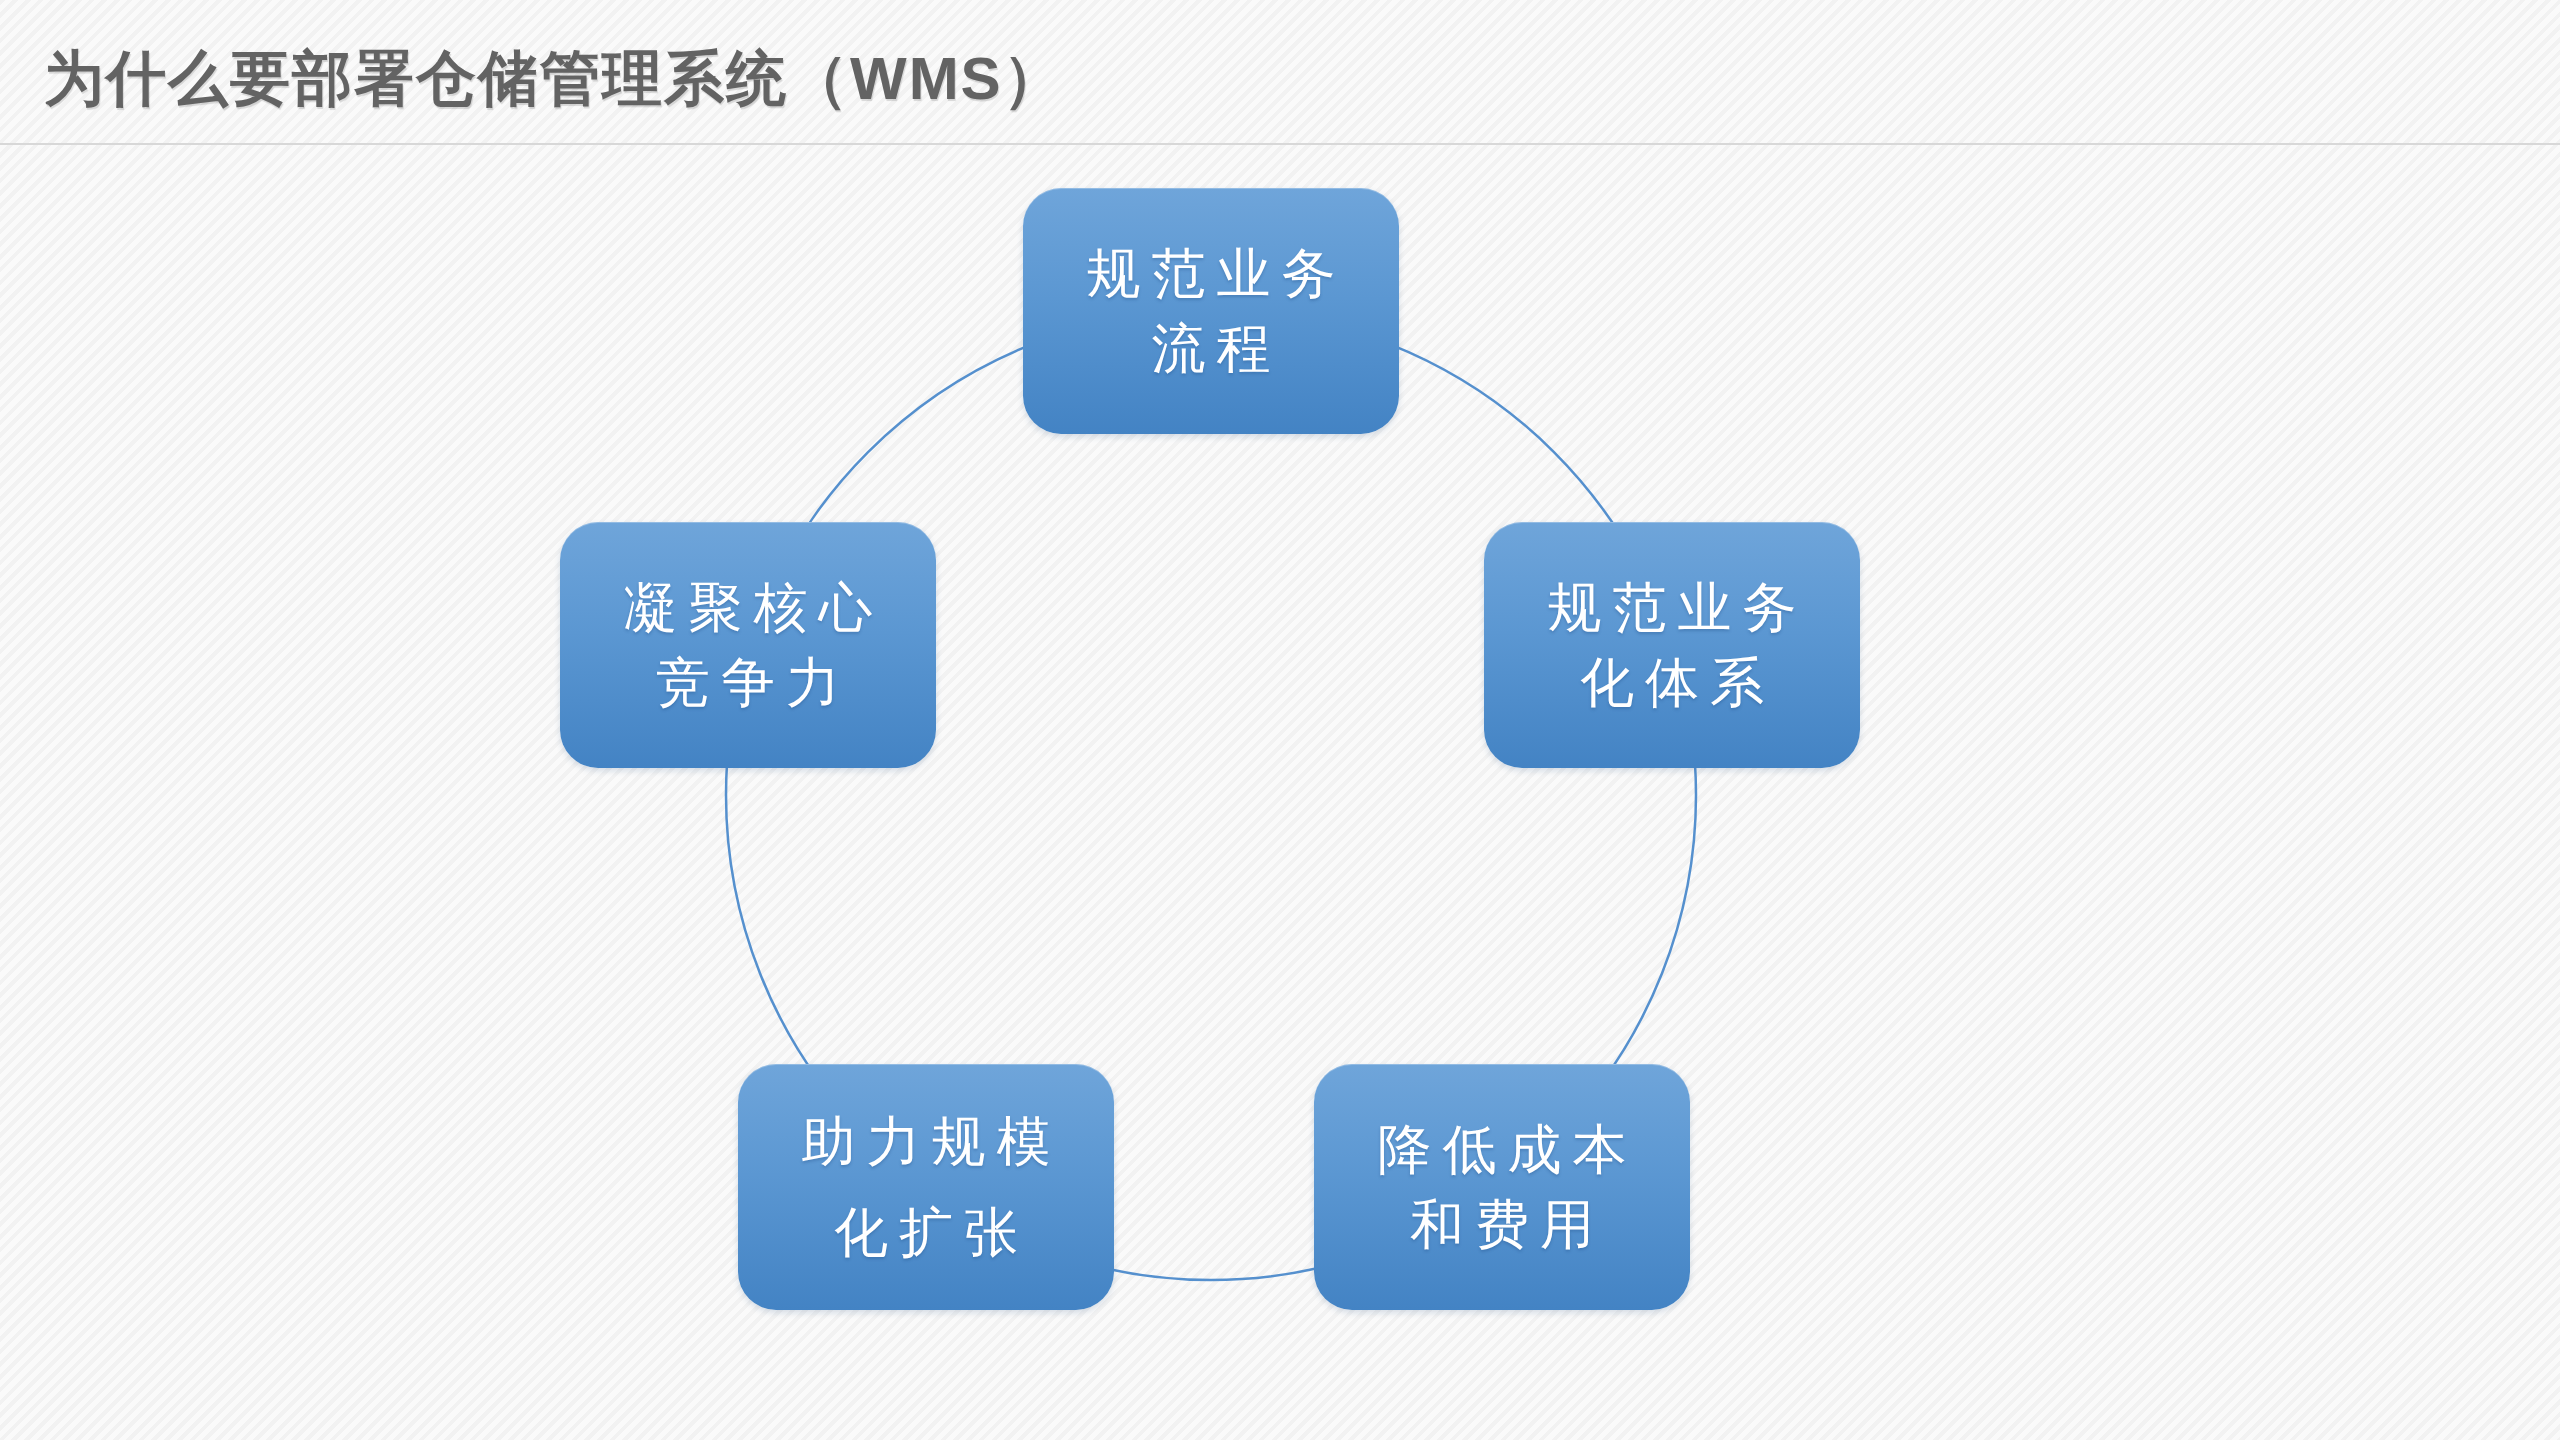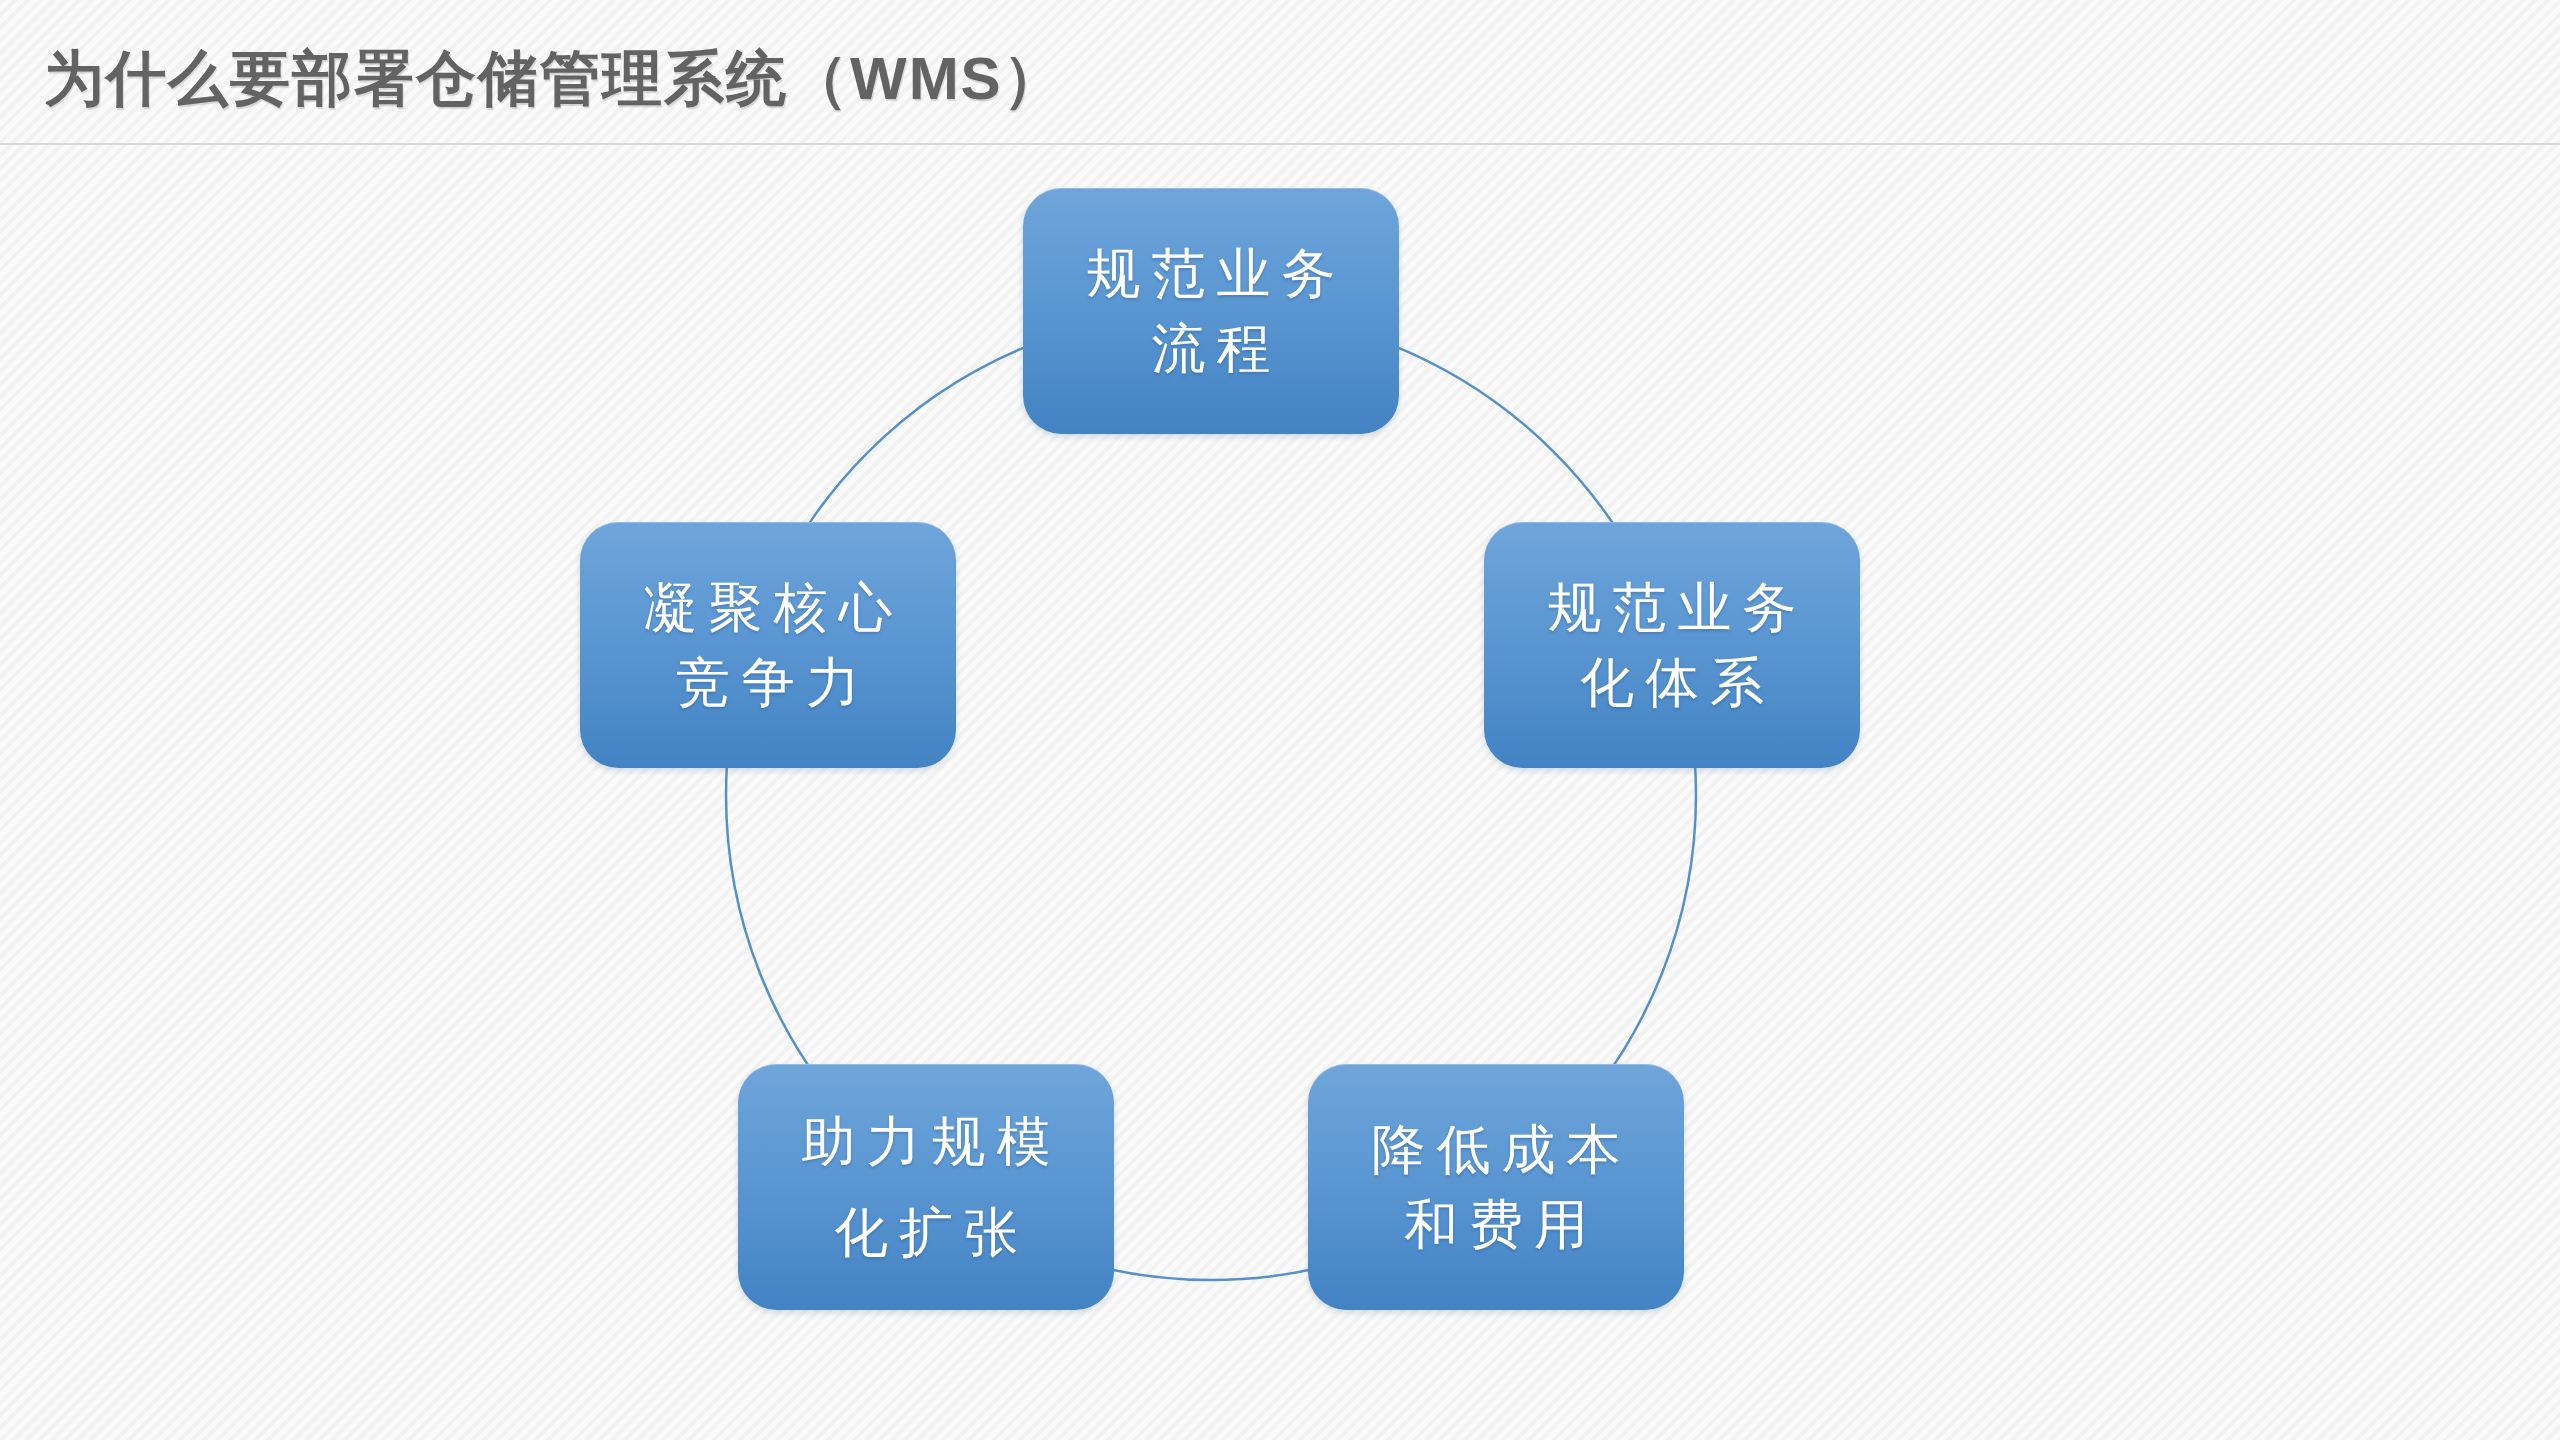--- a/index.html
+++ b/index.html
@@ -78,21 +78,21 @@
     letter-spacing: 11px;
     margin-right: -11px; 
     text-shadow: 0 2px 3px rgba(25, 70, 125, 0.30);
     white-space: nowrap;
   }
   
   .pos-top          { left: 1023px; top:  44px; }
   .pos-right        { left: 1484px; top: 378px; }
   .pos-bottom-right { left: 1308px; top: 920px; }
   .pos-bottom-left  { left:  738px; top: 920px; }
-  .pos-left         { left:  580px; top: 378px; }
+  .pos-left         { left:  560px; top: 378px; }
 </style>
 </head>
 <body>
 
 <div class="slide">
 
   <h1 class="slide-title" style="color: rgb(99, 99, 99);">为什么要部署仓储管理系统（WMS）</h1>
 
   <div class="title-divider" style="border-top-color: rgb(216, 216, 216);"></div>
 
@@ -105,21 +105,21 @@
     <div class="node pos-top" style="background: linear-gradient(rgb(111, 165, 218) 0%, rgb(91, 151, 210) 45%, rgb(67, 131, 196) 100%); color: rgb(255, 255, 255);">
       <span class="line">规范业务</span>
       <span class="line">流程</span>
     </div>
 
     <div class="node pos-right" style="background: linear-gradient(rgb(111, 165, 218) 0%, rgb(91, 151, 210) 45%, rgb(67, 131, 196) 100%); color: rgb(255, 255, 255);">
       <span class="line">规范业务</span>
       <span class="line">化体系</span>
     </div>
 
-    <div class="node pos-bottom-right" style="background: linear-gradient(rgb(111, 165, 218) 0%, rgb(91, 151, 210) 45%, rgb(67, 131, 196) 100%); color: rgb(255, 255, 255);">
+    <div class="node pos-bottom-right" style="background: linear-gradient(rgb(111, 165, 218) 0%, rgb(91, 151, 210) 45%, rgb(67, 131, 196) 100%); color: rgb(255, 255, 255); margin-left: 6px;">
       <span class="line">降低成本</span>
       <span class="line">和费用</span>
     </div>
 
     <div class="node pos-bottom-left" style="background: linear-gradient(rgb(111, 165, 218) 0%, rgb(91, 151, 210) 45%, rgb(67, 131, 196) 100%); color: rgb(255, 255, 255); gap: 16px;">
       <span class="line">助力规模</span>
       <span class="line">化扩张</span>
     </div>
 
     <div class="node pos-left" style="background: linear-gradient(rgb(111, 165, 218) 0%, rgb(91, 151, 210) 45%, rgb(67, 131, 196) 100%); color: rgb(255, 255, 255);">

